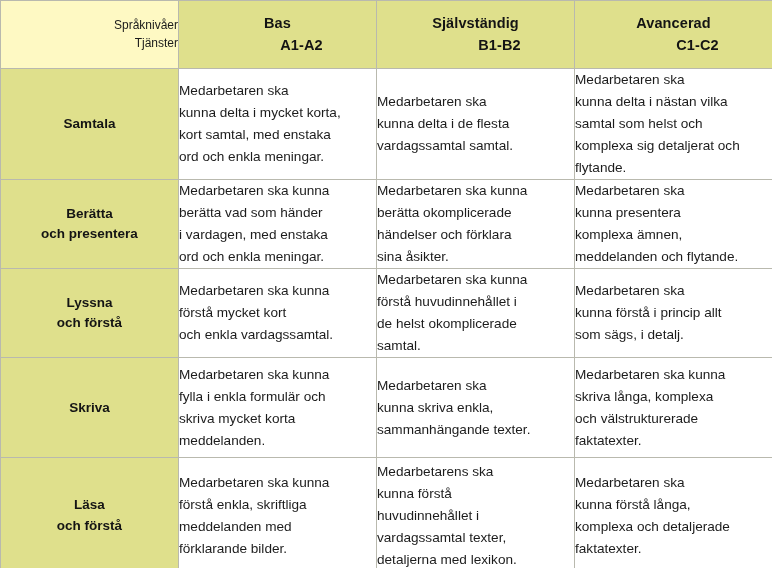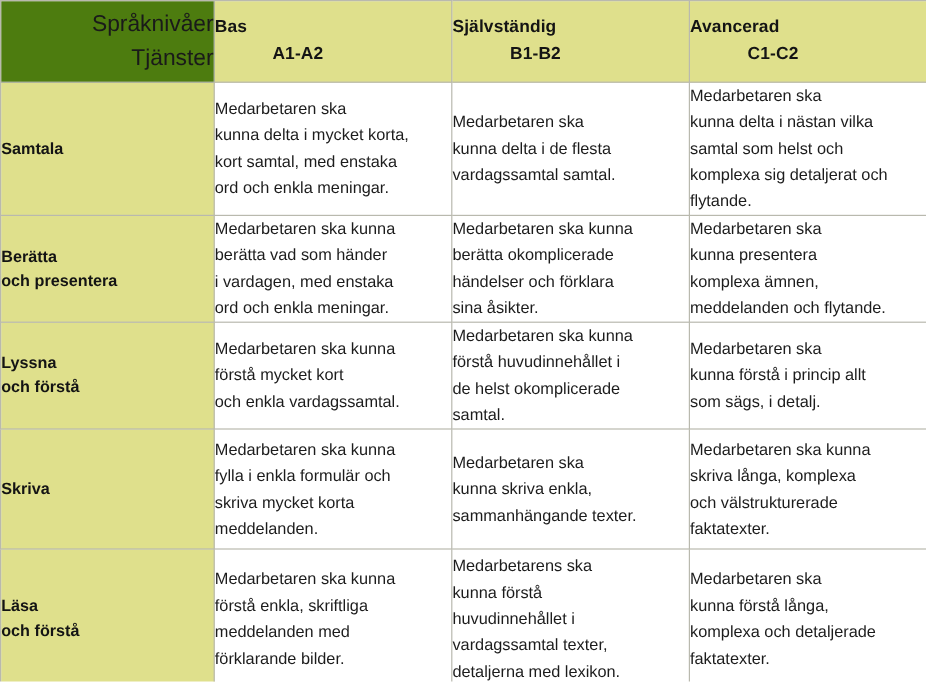--- a/index.html
+++ b/index.html
@@ -40,36 +40,36 @@
   }
 
   
   col.c-skill   { width: 178px; }
   col.c-level   { width: 198px; }
 
   
   tr.header-row { height: 68px; }
 
   th.corner-cell {
-    background: #4d7c0f;
+    background: #fef9c3;
     text-align: right;
     padding: 6px 12px 6px 6px;
     font-weight: normal;
-    font-size: 19px;
+    font-size: 12px;
     line-height: 1.45;
     color: #1a1a1a;
   }
   th.corner-cell .corner-line {
     display: block;
     white-space: nowrap;
   }
 
   th.level-head {
     background: #dfe08c;
-    text-align: left;
+    text-align: center;
     color: #141414;
     font-weight: bold;
     font-size: 14.5px;
     line-height: 1.45;
     letter-spacing: 0.1px;
     padding: 4px 6px;
   }
   th.level-head .lvl-name { display: block; }
   th.level-head .lvl-code { display: block; padding-left: 48px; }
 
@@ -80,21 +80,21 @@
   tr.body-row.r3 { height: 100px; }
   tr.body-row.r4 { height: 116px; }
 
   td.skill-cell {
     background: #dfe08c;
     color: #141414;
     font-weight: bold;
     font-size: 13.5px;
     line-height: 1.5;
     padding: 4px 12px 4px 18px;
-    text-align: left;
+    text-align: center;
   }
   td.skill-cell .skill-line { display: block; }
 
   td.desc-cell {
     background: #ffffff;
     color: #1c1c1c;
     font-size: 13.6px;
     line-height: 1.62;
     padding: 6px 14px 6px 16px;
     text-align: left;

